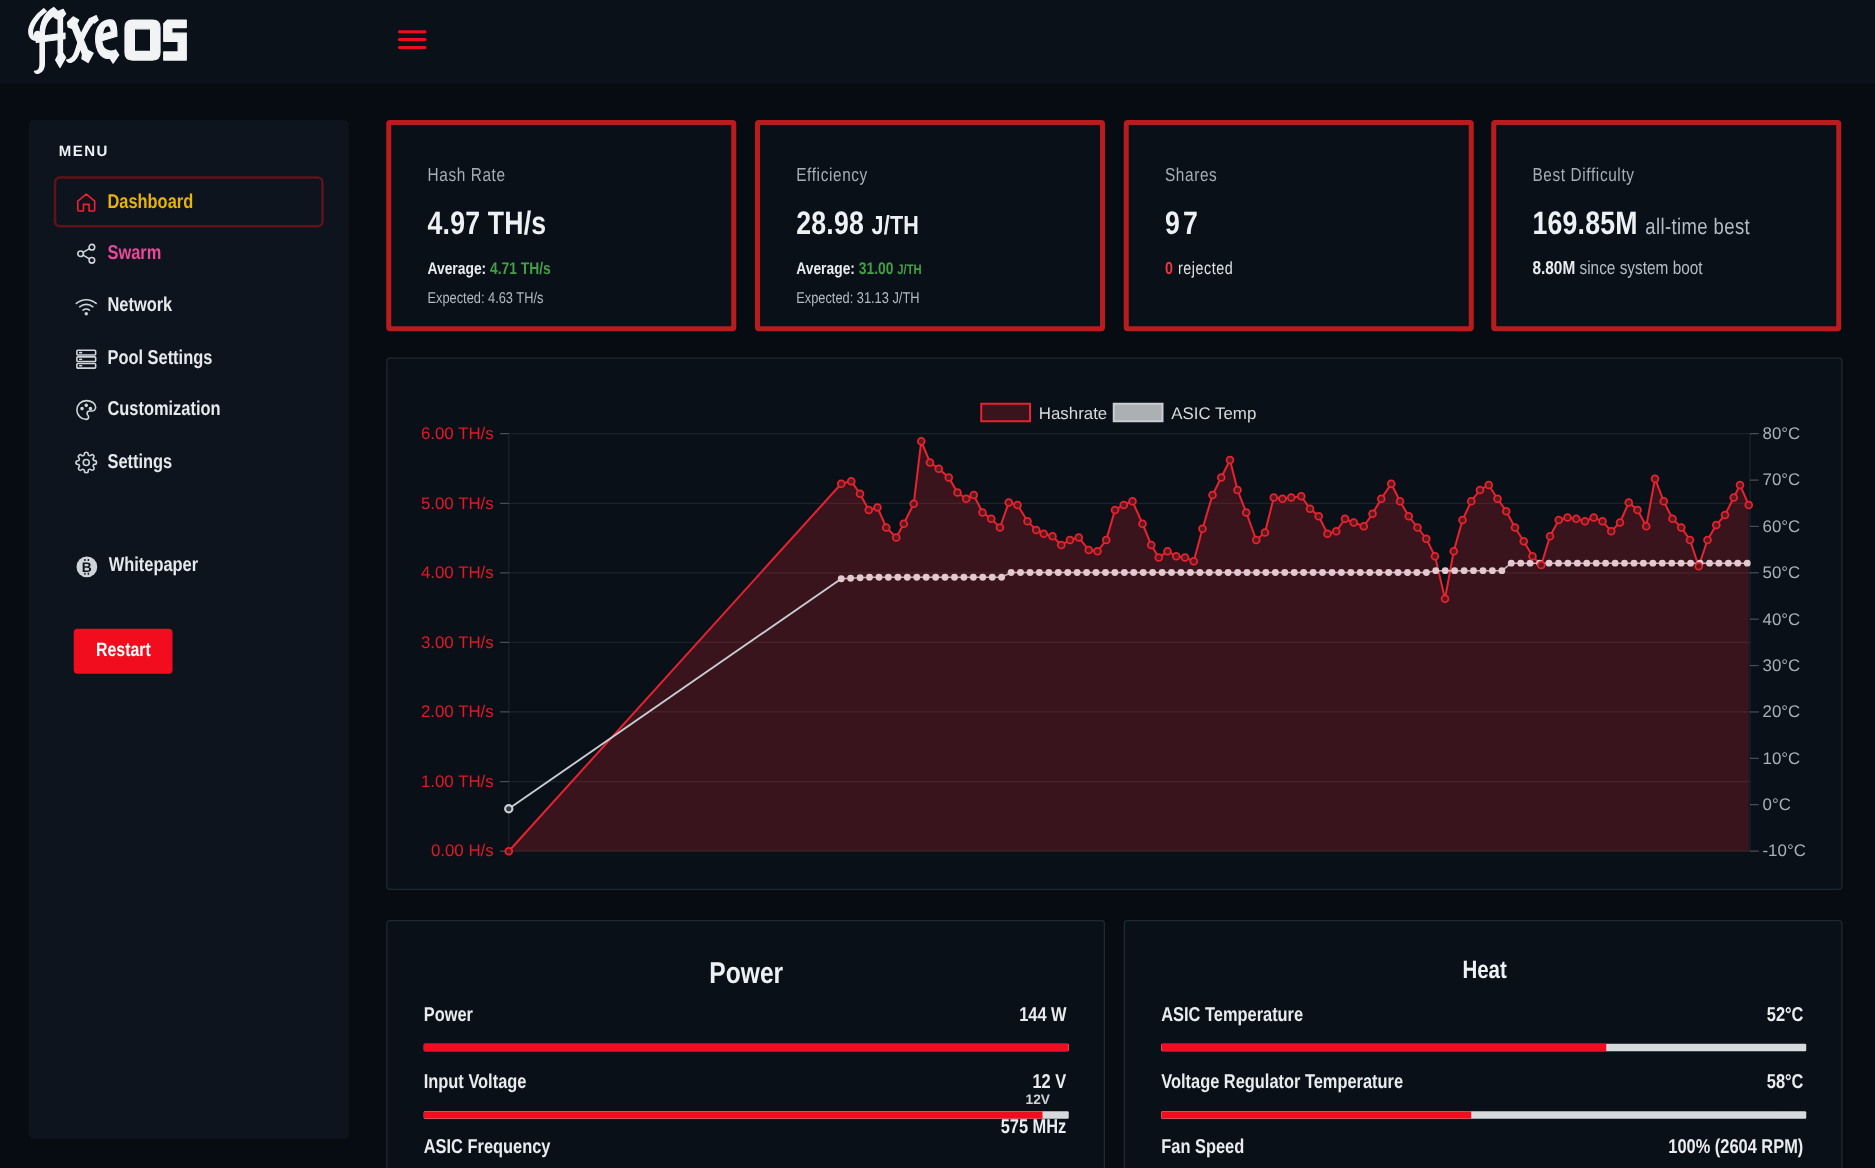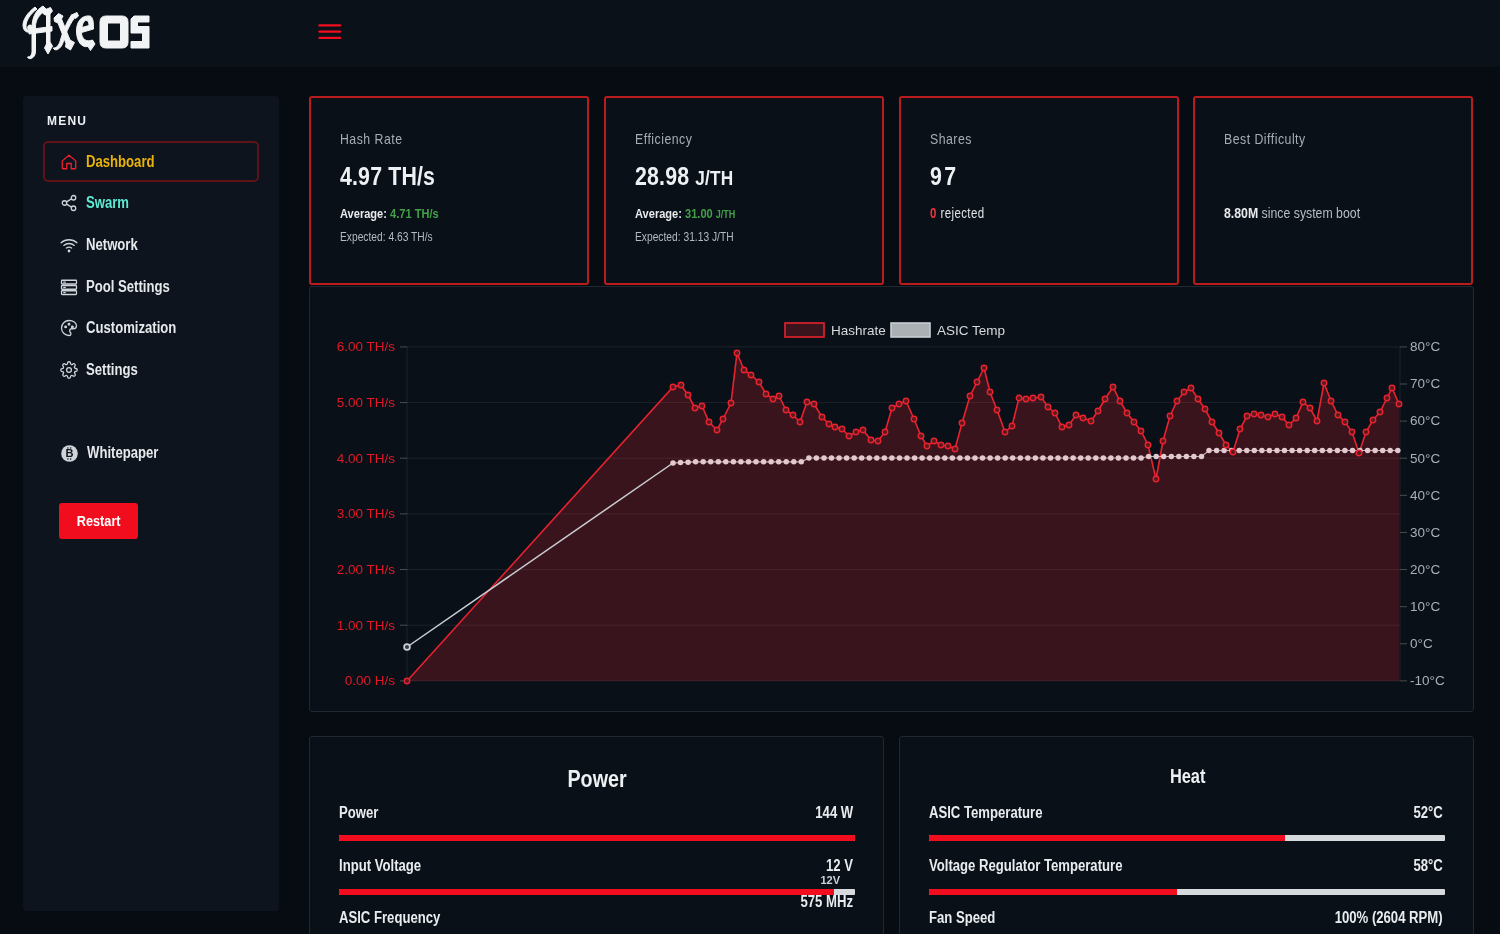--- a/index.html
+++ b/index.html
@@ -1,18 +1,18 @@
 <!DOCTYPE html>
 <html><head><meta charset="utf-8"><title>AxeOS</title><style>
 *{margin:0;padding:0;box-sizing:border-box}
 html,body{width:1500px;height:934px;overflow:hidden;background:#070c13;font-family:"Liberation Sans",sans-serif}
 .abs{position:absolute}
 #header{position:absolute;left:0;top:0;width:1500px;height:67px;background:#0a1119}
 #sidebar{position:absolute;left:23px;top:96px;width:256px;height:815px;background:#0d141d;border-radius:4px}
-.card{position:absolute;top:96px;width:280px;height:189px;background:#0a1018;border:2px solid #b91c1c;border-radius:3px}
+.card{position:absolute;top:96px;width:280px;height:169px;background:#0a1018;border:4px solid #b91c1c;border-radius:3px}
 .panel{position:absolute;background:#0a1018;border:1px solid #202833;border-radius:3px}
 .cx{display:inline-block;transform:scaleX(0.82);transform-origin:0 50%;white-space:nowrap}
 .cxr{display:inline-block;transform:scaleX(0.82);transform-origin:100% 50%;white-space:nowrap}
 .cxc{display:inline-block;transform:scaleX(0.82);transform-origin:50% 50%;white-space:nowrap}
 .lbl{color:#a6adb5;font-size:15px;letter-spacing:.6px}
 .big{color:#eef1f4;font-size:26px;font-weight:700;letter-spacing:.2px}
 .avg{color:#e8ebee;font-size:13.5px;font-weight:700}
 .grn{color:#43a047}
 .exp{color:#b4bac1;font-size:12.5px}
 .mitem{position:absolute;left:20px;width:216px;height:42px;display:flex;align-items:center;color:#e6e9ec;font-size:16px;font-weight:700}
@@ -59,21 +59,21 @@
 </div>
 <div id="sidebar">
   <div class="abs" style="left:24px;top:18px;color:#eef1f4;font-size:12px;font-weight:700;letter-spacing:1.2px">MENU</div>
   <div class="abs" style="left:20px;top:45px;width:216px;height:41px;border:2px solid #5f1319;border-radius:5px"></div>
   <div class="mitem" style="top:44.6px;color:#eab308">
       <svg width="18" height="18" viewBox="0 0 24 24" stroke="#f2202e" stroke-width="1.7" fill="none" stroke-linecap="round" stroke-linejoin="round">
         <path d="M3 10.5 L12 3 L21 10.5 V20 a1 1 0 0 1 -1 1 H15 v-7 H9 v7 H4 a1 1 0 0 1 -1 -1 Z"></path>
       </svg>
       <span class="cx">Dashboard</span>
     </div>
-<div class="mitem" style="top:86.3px;color:#5eead4">
+<div class="mitem" style="top:86.3px;color:#ec4899">
       <svg width="18" height="18" viewBox="0 0 24 24" stroke="#cfd4d9" stroke-width="1.7" fill="none" stroke-linecap="round" stroke-linejoin="round">
         <circle cx="18" cy="5" r="3"></circle>
         <circle cx="6" cy="12" r="3"></circle>
         <circle cx="18" cy="19" r="3"></circle>
         <line x1="8.6" y1="10.5" x2="15.4" y2="6.5"></line>
         <line x1="8.6" y1="13.5" x2="15.4" y2="17.5"></line>
       </svg>
       <span class="cx">Swarm</span>
     </div>
 <div class="mitem" style="top:128.1px;color:#e6e9ec">
@@ -141,20 +141,21 @@
 <div class="abs" style="left:29px;top:129px"><span class="cx"><span class="exp">Expected: 31.13 J/TH</span></span></div>
 </div>
 <div class="card" style="left:898.6px">
 <div class="abs lbl" style="left:29px;top:32px"><span class="cx">Shares</span></div>
 <div class="abs big" style="left:29px;top:63px;letter-spacing:3px"><span class="cx">97</span></div>
 <div class="abs" style="left:29px;top:106px"><span class="cx"><span class="avg" style="color:#f2333f;font-size:14px;letter-spacing:.5px">0 <span style="color:#dfe3e6;font-weight:400">rejected</span></span></span></div>
 <div class="abs" style="left:29px;top:129px"><span class="cx"></span></div>
 </div>
 <div class="card" style="left:1193.4px">
 <div class="abs lbl" style="left:29px;top:32px"><span class="cx">Best Difficulty</span></div>
+<div class="abs big" style="left:29px;top:63px"><span class="cx">169.85M <span style="font-size:18px;font-weight:400;color:#b6bdc4;letter-spacing:.4px">all-time best</span></span></div>
 <div class="abs" style="left:29px;top:106px"><span class="cx"><span class="avg" style="font-size:15px">8.80M <span style="font-weight:400;color:#b6bdc4">since system boot</span></span></span></div>
 <div class="abs" style="left:29px;top:129px"><span class="cx"></span></div>
 </div>
 
 <div class="panel" id="chartpanel" style="left:309px;top:286px;width:1165px;height:426px">
   <svg width="1163" height="424" viewBox="309 286 1163 424" style="position:absolute;left:0;top:0">
     <g stroke="rgba(255,255,255,0.08)" stroke-width="1">
 <line x1="406" y1="345.9" x2="1399" y2="345.9"></line>
 <line x1="406" y1="401.6" x2="1399" y2="401.6"></line>
 <line x1="406" y1="457.2" x2="1399" y2="457.2"></line>

